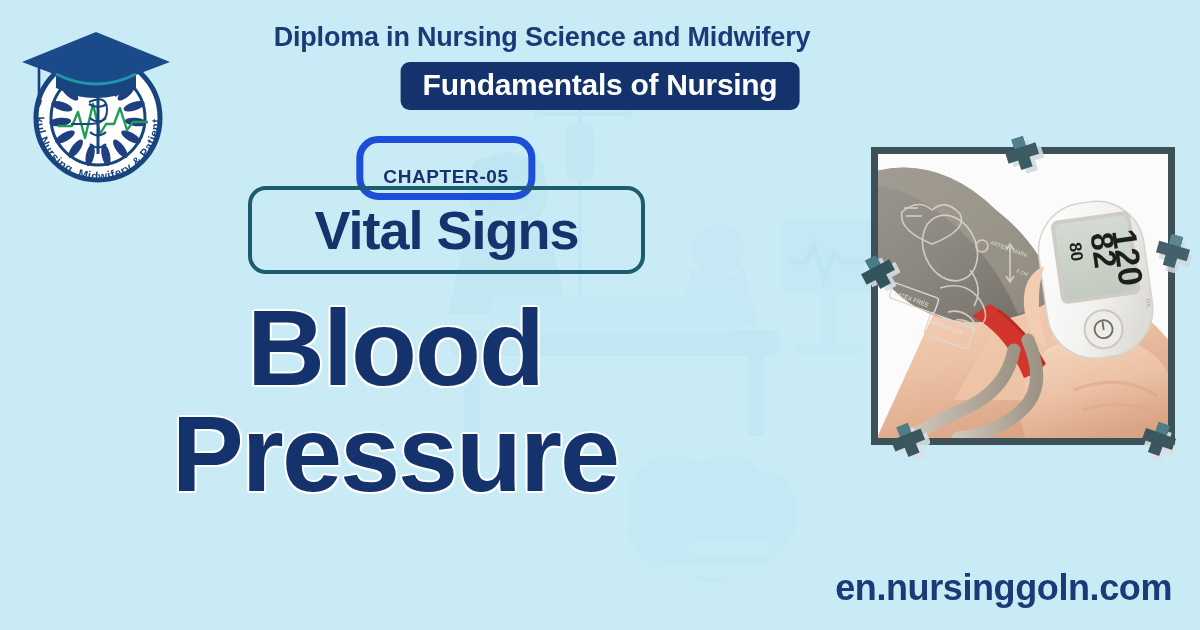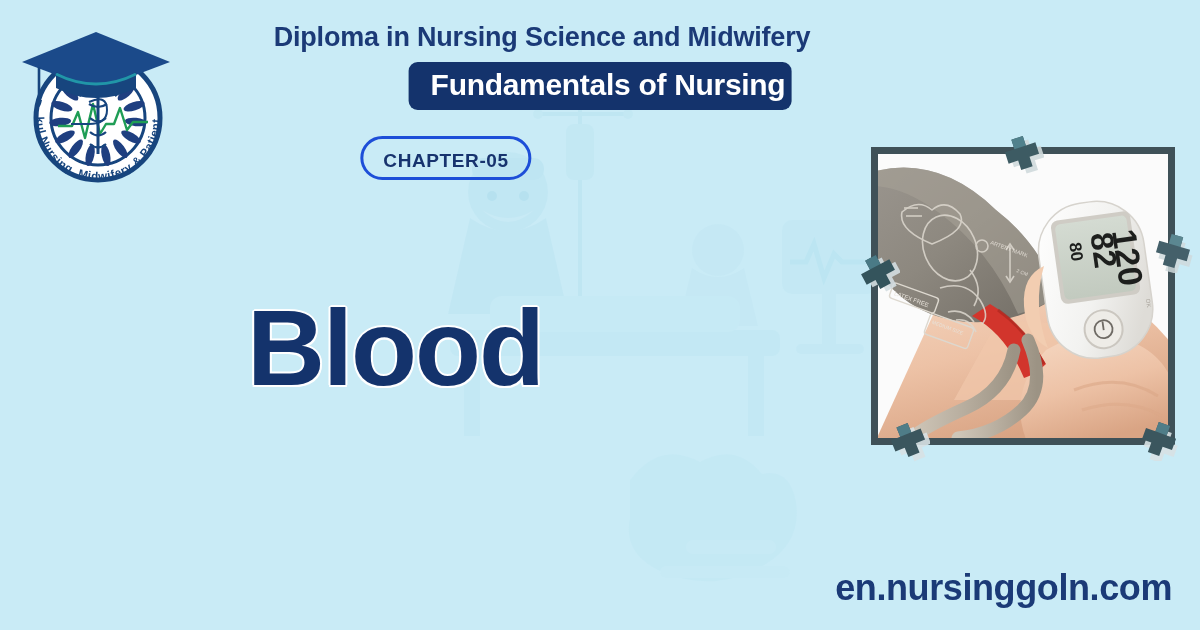--- a/index.html
+++ b/index.html
@@ -59,42 +59,42 @@
     color: #1b3a77;
   }
   .subject-badge {
     position: absolute;
     left: 50%;
     transform: translateX(-50%);
     top: 62px;
     background: #14336c;
     color: #ffffff;
     border-radius: 9px;
-    padding: 8px 6px 10px 22px;
+    padding: 8px 22px 10px 22px;
     font-size: 30px;
     font-weight: 800;
     letter-spacing: -0.3px;
     white-space: nowrap;
     line-height: 1;
   }
 
   
   .chapter-pill {
     position: absolute;
     left: 446px;
     transform: translateX(-50%);
     top: 136px;
-    border: 3px solid #1d4ed8;
+    border: 7px solid #1d4ed8;
     border-radius: 22px;
     background: transparent;
     color: #17336e;
     font-size: 19px;
     font-weight: 800;
     letter-spacing: 0.6px;
-    padding: 12px 20px 7px 20px;
+    padding: 24px 20px 7px 20px;
     line-height: 1;
     white-space: nowrap;
   }
 
   
   .vital-box {
     position: absolute;
     left: 248px;
     top: 186px;
     width: 397px;
@@ -313,23 +313,27 @@
       <line x1="21" y1="45" x2="21" y2="78" stroke="#17457e" stroke-width="2.6"></line>
       <path d="M18 78 q3 14 6 0 z" fill="#17457e"></path>
     </g>
   </svg>
 
   <div class="course-line">Diploma in Nursing Science and Midwifery</div>
   <div class="subject-badge">Fundamentals of Nursing</div>
 
   <div class="chapter-pill">CHAPTER-05</div>
 
+  <div class="vital-box">
+    <span class="vital-text">Vital Signs</span>
+  </div>
 
   <div class="main-title">
     <span class="line">Blood</span>
+    <span class="line">Pressure</span>
   </div>
 
   <div class="website">en.nursinggoln.com</div>
 
   <div class="photo-frame">
     <svg class="photo-svg" viewBox="0 0 290 284" xmlns="http://www.w3.org/2000/svg" aria-hidden="true">
       <defs>
         <linearGradient id="cuffG" x1="0" y1="0" x2="1" y2="1">
           <stop offset="0%" stop-color="#9a958e"></stop>
           <stop offset="45%" stop-color="#8d887f"></stop>

